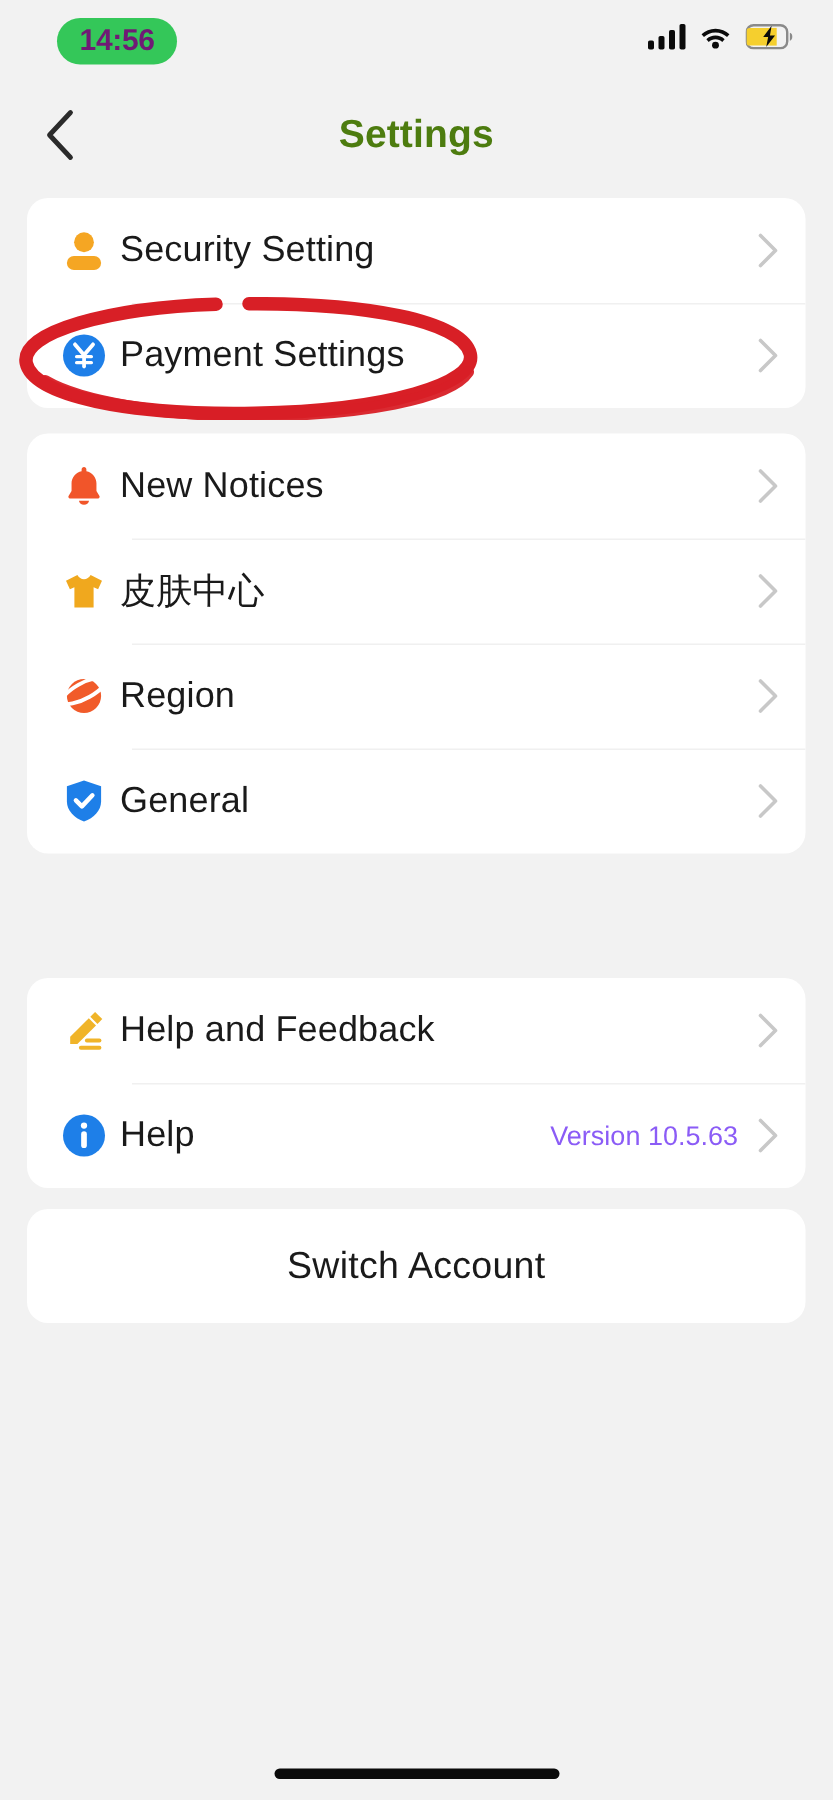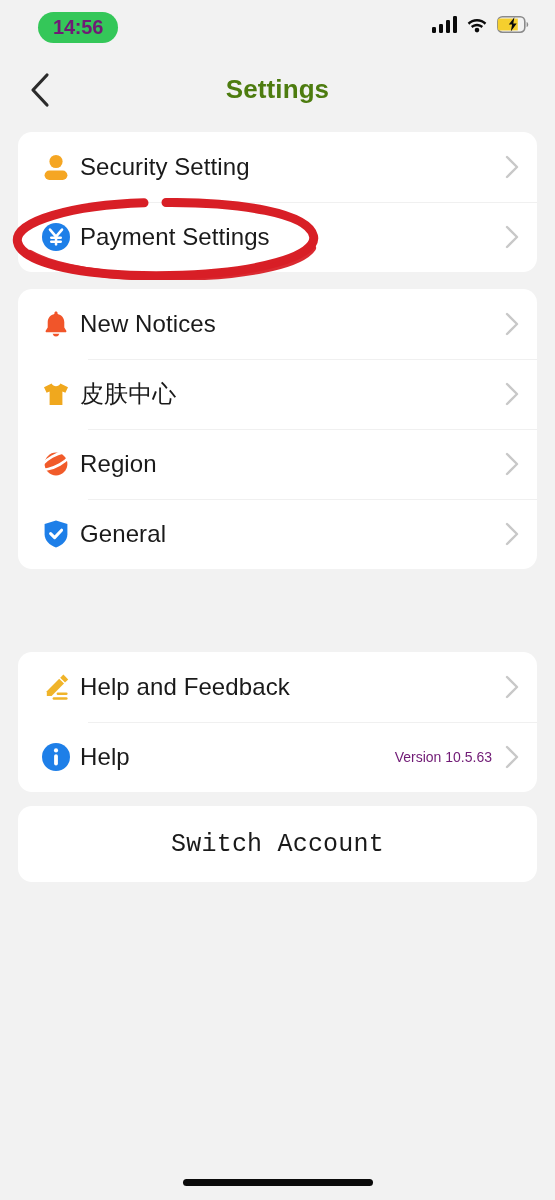--- a/index.html
+++ b/index.html
@@ -113,22 +113,22 @@
   .row-label {
     margin-left: 4px;
     font-size: 24px;
     color: #1a1a1a;
     letter-spacing: 0.1px;
     white-space: nowrap;
   }
   .row-label.cjk { font-family: "DejaVu Sans", "Liberation Sans", sans-serif; }
   .row-spacer { flex: 1 1 auto; }
   .row-value {
-    font-size: 14px;
-    color: #701a75;
+    font-size: 18px;
+    color: #8b5cf6;
     margin-right: 13px;
     white-space: nowrap;
   }
   .chevron { width: 14px; height: 24px; flex: 0 0 14px; }
   .chevron svg { display: block; }
 
   
   .action-button {
     position: absolute;
     left: 18px;
@@ -136,21 +136,21 @@
     height: 76px;
     background: #ffffff;
     border-radius: 14px;
     border: none;
     font-family: inherit;
     font-size: 25px;
     color: #1a1a1a;
     letter-spacing: 0.2px;
     cursor: pointer;
   }
-  #btn-switch-account { top: 806px; font-family: Liberation Mono, monospace; }
+  #btn-switch-account { top: 806px; }
   #btn-log-out        { top: 894px; }
 
   
   .annotation-ellipse {
     position: absolute;
     left: 12px; top: 198px;
     width: 308px; height: 82px;
     pointer-events: none;
   }
 

